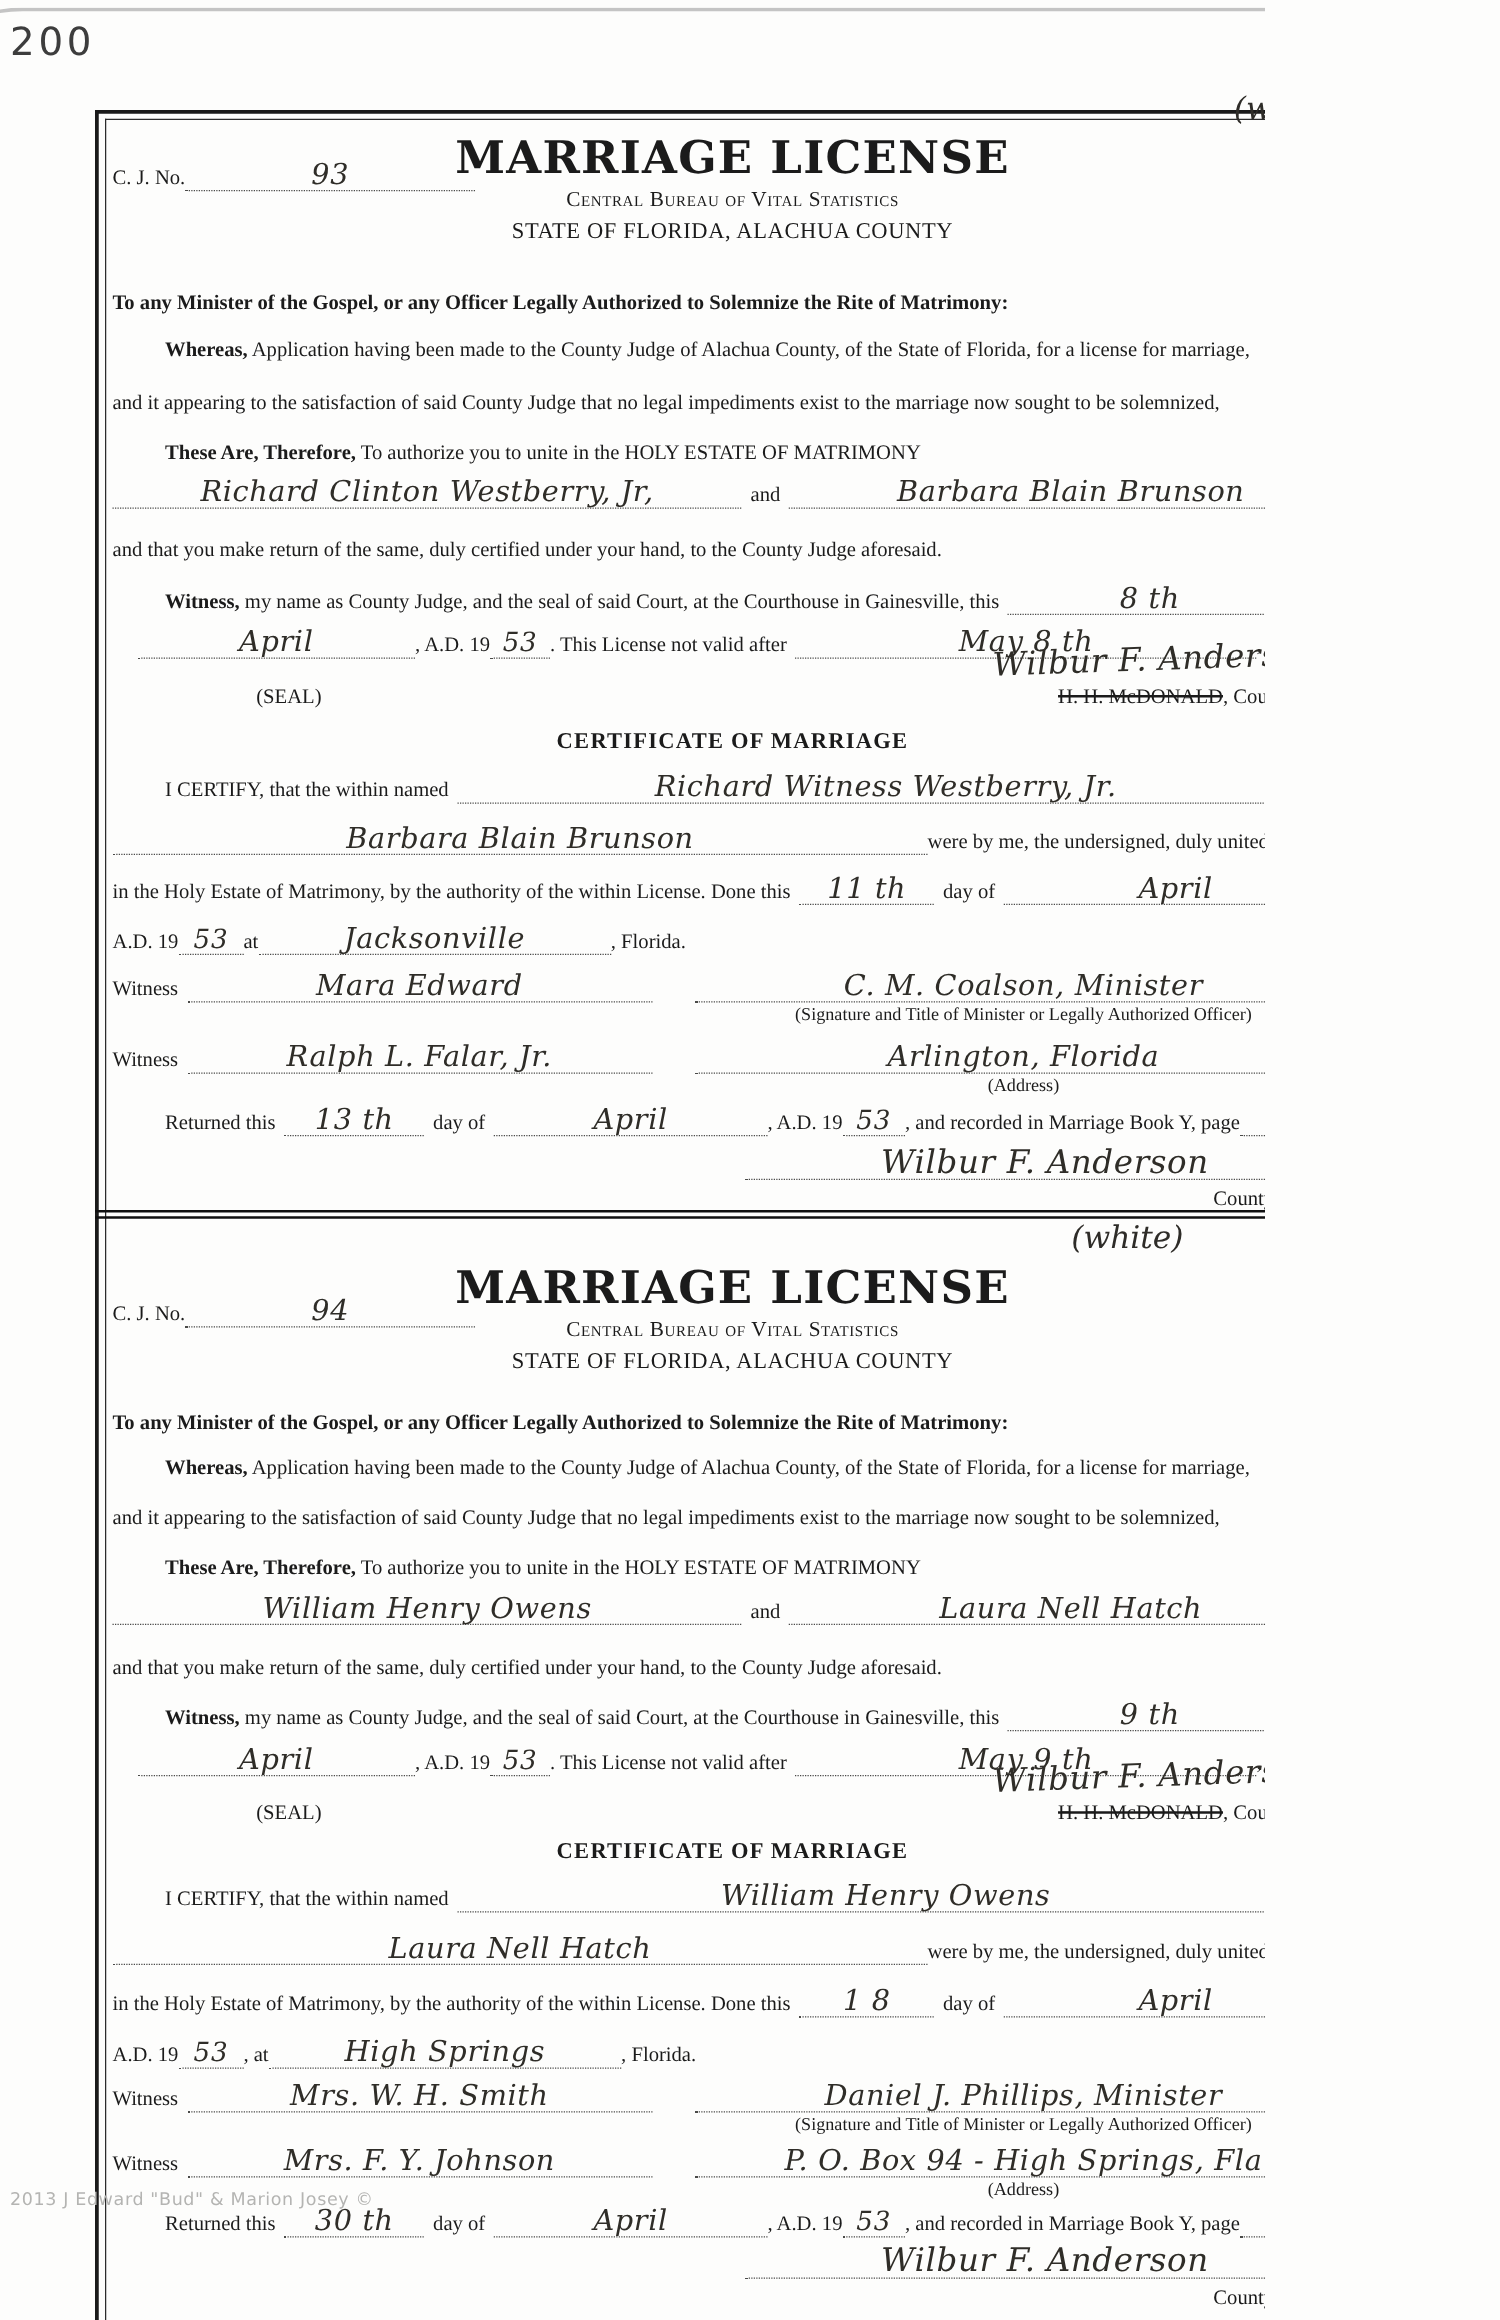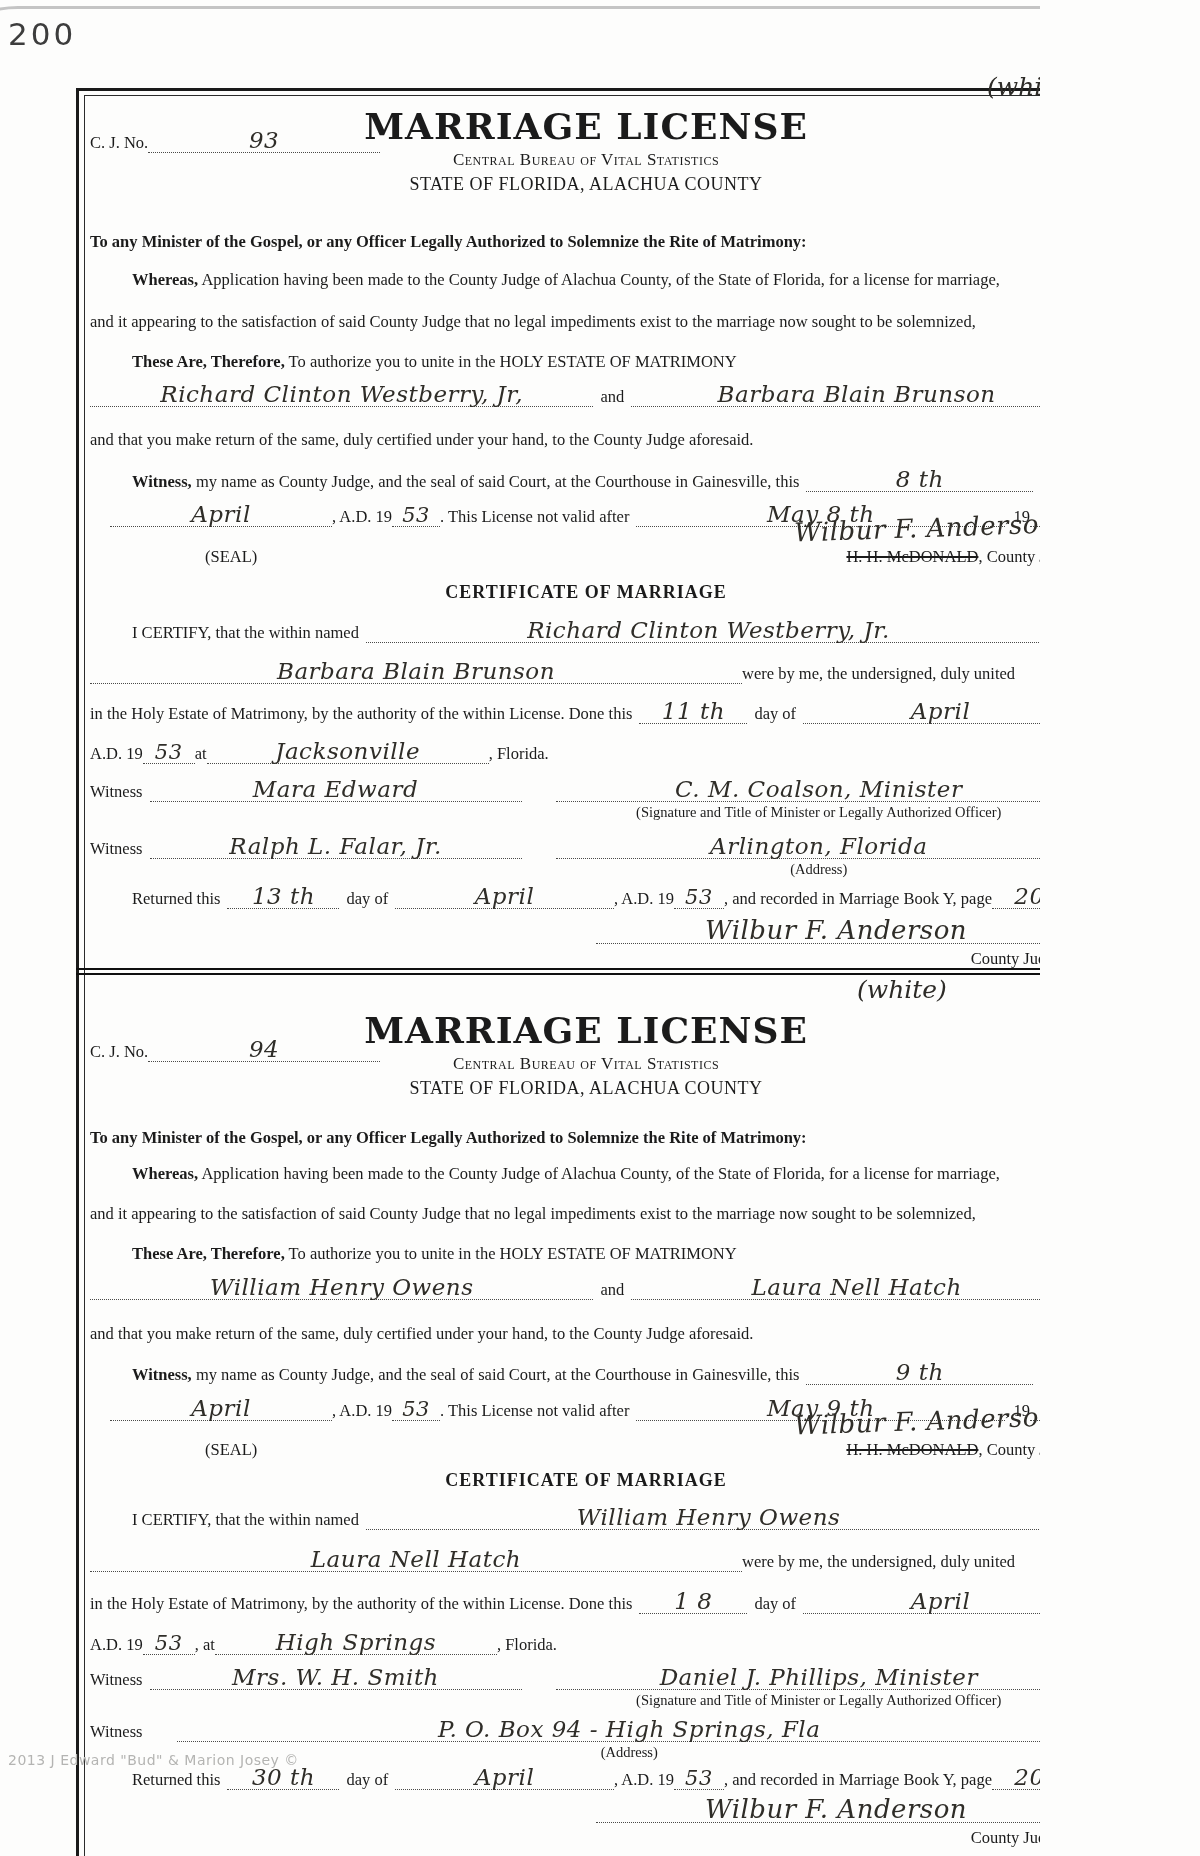--- a/index.html
+++ b/index.html
@@ -1,17 +1,17 @@
 <!DOCTYPE html>
 <html><head>
 <meta charset="utf-8">
 <style>
   html,body{margin:0;padding:0;background:#fdfdfc;}
   .page{position:relative;width:1012px;height:1856px;background:#fdfdfc;overflow:hidden;
-        font-family:"Liberation Serif",serif;color:#1b1b1b;padding-left:28px;}
+        font-family:"Liberation Serif",serif;color:#1b1b1b;}
   
   .scan-curve{position:absolute;left:-30px;top:6px;width:1280px;height:60px;
               border-top:3px solid #c4c4c4;border-radius:48px/22px;}
   .scan-arc{position:absolute;left:1146px;top:652px;width:54px;height:34px;
             border-top:2px solid #bcbcbc;border-radius:50%/70%;transform:rotate(14deg);}
   .page-number{position:absolute;left:8px;top:16px;font-family:"DejaVu Sans",sans-serif;
                font-size:31px;color:#3d3d3d;letter-spacing:3px;}
   
   .frame{position:absolute;left:76px;top:88px;width:1052px;bottom:0;
          border:3px solid #1a1a1a;border-bottom:none;}
@@ -141,21 +141,21 @@
     <span class="mcdonald-block">
       <span class="hw hw-sig sig-over">Wilbur F. Anderson</span>
       <span class="printed"><span class="strike">H. H. McDONALD</span><span>, County Judge.</span></span>
     </span>
   </div>
 
   <div class="row cert-title" style="top: 487px;">CERTIFICATE OF MARRIAGE</div>
 
   <div class="row flexrow pl40" style="top: 524px;">
     <span class="printed">I CERTIFY, that the within named</span>
-    <span class="fill f1 ml"><span class="hw">Richard Clinton Westberry, Jr.</span></span>
+    <span class="fill f1 ml"><span class="hw">Richard Witness Westberry, Jr.</span></span>
     <span class="printed ml">and</span>
   </div>
 
   <div class="row flexrow" style="top: 565px;">
     <span class="fill" style="flex:0 0 640px;"><span class="hw">Barbara Blain Brunson</span></span>
     <span class="printed">were by me, the undersigned, duly united</span>
   </div>
 
   <div class="row flexrow" style="top: 605px;">
     <span class="printed">in the Holy Estate of Matrimony, by the authority of the within License.  Done this</span>
@@ -303,20 +303,21 @@
     <span class="fill wit-left-fill ml"><span class="hw">Mrs. W. H. Smith</span></span>
     <span class="wit-gap"></span>
     <span class="wit-right">
       <span class="fill"><span class="hw">Daniel J. Phillips, Minister</span></span>
       <span class="caption">(Signature and Title of Minister or Legally Authorized Officer)</span>
     </span>
   </div>
 
   <div class="row flexrow" style="top: 706px;">
     <span class="printed">Witness</span>
+    <span class="fill wit-left-fill ml"><span class="hw">Mrs. F. Y. Johnson</span></span>
     <span class="wit-gap"></span>
     <span class="wit-right">
       <span class="fill"><span class="hw">P. O. Box 94 - High Springs, Fla</span></span>
       <span class="caption">(Address)</span>
     </span>
   </div>
 
   <div class="row flexrow pl40" style="top: 754px;">
     <span class="printed">Returned this</span>
     <span class="fill ml" style="flex:0 0 100px;"><span class="hw">30 th</span></span>

